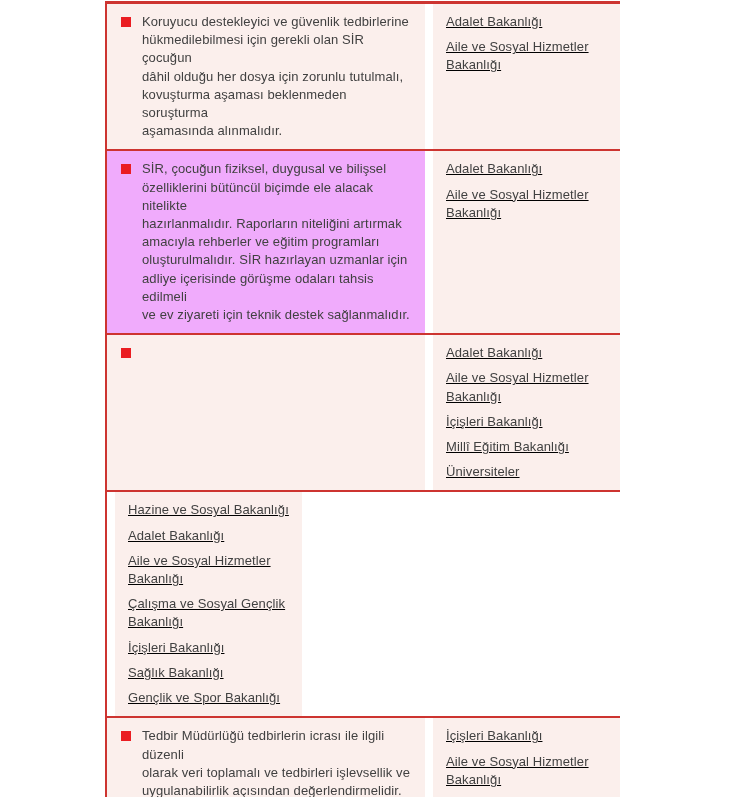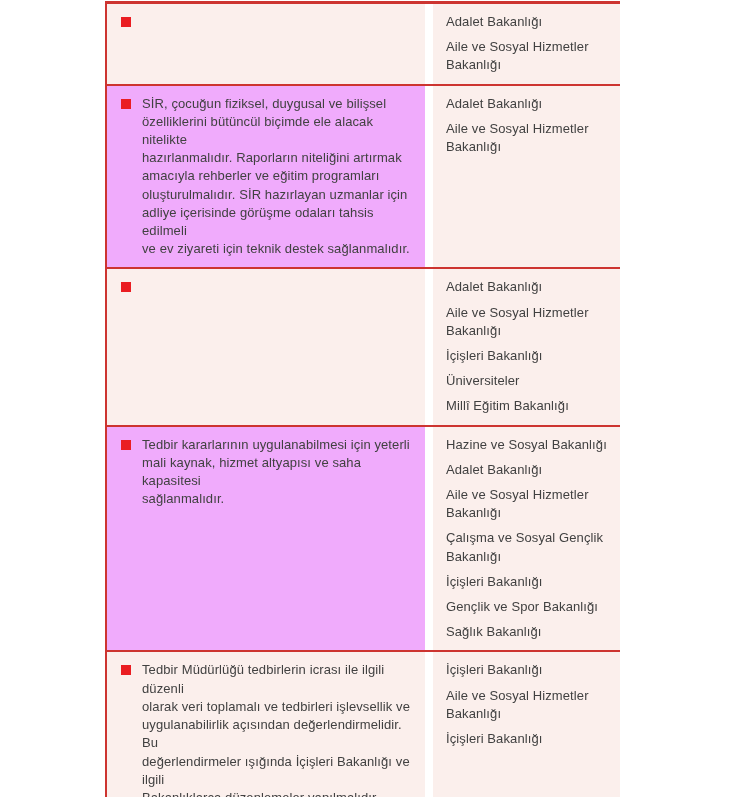--- a/index.html
+++ b/index.html
@@ -51,20 +51,21 @@
   }
   .col-gap {
     width: 8px;
     background: #ffffff;
   }
   .cell-right {
     width: 187px;
     box-sizing: border-box;
     padding: 9px 5px 9px 13px;
     background: var(--cell-pink);
+    text-decoration: underline;
   }
   .bullet {
     flex: 0 0 auto;
     width: 10px;
     height: 10px;
     margin: 4px 11px 0 2px;
     background: var(--bullet-red);
   }
   .rec-text {
     color: var(--text);
@@ -86,20 +87,25 @@
 </style>
 </head>
 <body>
 
 <div class="table-wrap">
   <div class="top-line"></div>
   <div id="rows-host">
   <div class="row shaded">
     <div class="cell-left">
       <span class="bullet"></span>
+      <div class="rec-text">Koruyucu destekleyici ve güvenlik tedbirlerine
+hükmedilebilmesi için gerekli olan SİR çocuğun
+dâhil olduğu her dosya için zorunlu tutulmalı,
+kovuşturma aşaması beklenmeden soruşturma
+aşamasında alınmalıdır.</div>
     </div>
     <div class="col-gap"></div>
     <div class="cell-right">
           <div class="ministry">Adalet Bakanlığı</div>
           <div class="ministry">Aile ve Sosyal Hizmetler Bakanlığı</div>
         </div>
   </div>
 <div class="sep"></div>
   <div class="row">
     <div class="cell-left">
@@ -121,41 +127,35 @@
 <div class="sep"></div>
   <div class="row shaded">
     <div class="cell-left">
       <span class="bullet"></span>
     </div>
     <div class="col-gap"></div>
     <div class="cell-right">
           <div class="ministry">Adalet Bakanlığı</div>
           <div class="ministry">Aile ve Sosyal Hizmetler Bakanlığı</div>
           <div class="ministry">İçişleri Bakanlığı</div>
+          <div class="ministry">Millî Eğitim Bakanlığı</div>
           <div class="ministry">Üniversiteler</div>
-          <div class="ministry">Millî Eğitim Bakanlığı</div>
         </div>
   </div>
 <div class="sep"></div>
   <div class="row">
-    <div class="cell-left">
-      <span class="bullet"></span>
-      <div class="rec-text">Tedbir kararlarının uygulanabilmesi için yeterli
-mali kaynak, hizmet altyapısı ve saha kapasitesi
-sağlanmalıdır.</div>
-    </div>
     <div class="col-gap"></div>
     <div class="cell-right">
           <div class="ministry">Hazine ve Sosyal Bakanlığı</div>
           <div class="ministry">Adalet Bakanlığı</div>
           <div class="ministry">Aile ve Sosyal Hizmetler Bakanlığı</div>
           <div class="ministry">Çalışma ve Sosyal Gençlik Bakanlığı</div>
           <div class="ministry">İçişleri Bakanlığı</div>
+          <div class="ministry">Sağlık Bakanlığı</div>
           <div class="ministry">Gençlik ve Spor Bakanlığı</div>
-          <div class="ministry">Sağlık Bakanlığı</div>
         </div>
   </div>
 <div class="sep"></div>
   <div class="row shaded">
     <div class="cell-left">
       <span class="bullet"></span>
       <div class="rec-text">Tedbir Müdürlüğü tedbirlerin icrası ile ilgili düzenli
 olarak veri toplamalı ve tedbirleri işlevsellik ve
 uygulanabilirlik açısından değerlendirmelidir. Bu
 değerlendirmeler ışığında İçişleri Bakanlığı ve ilgili

